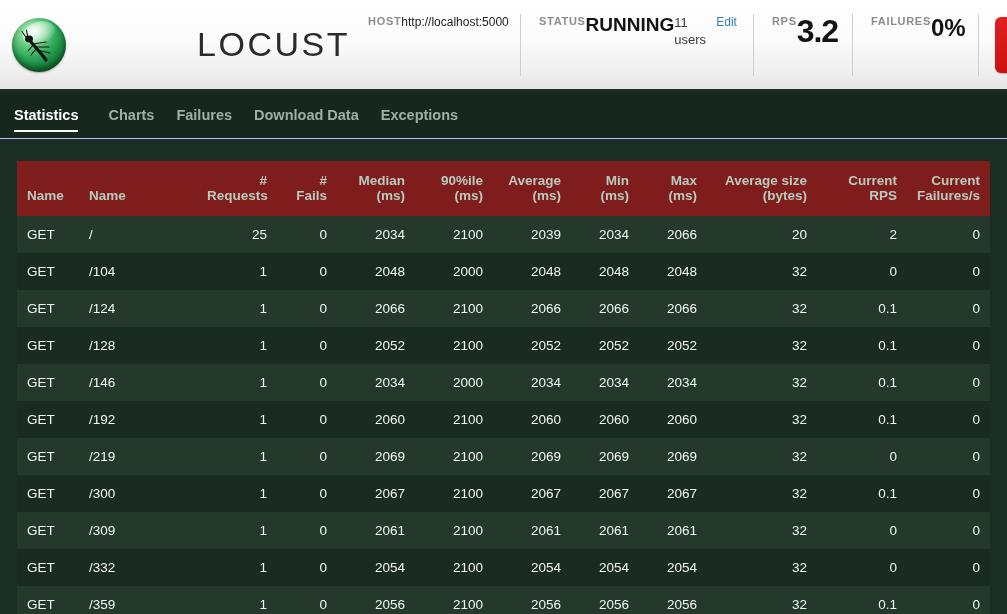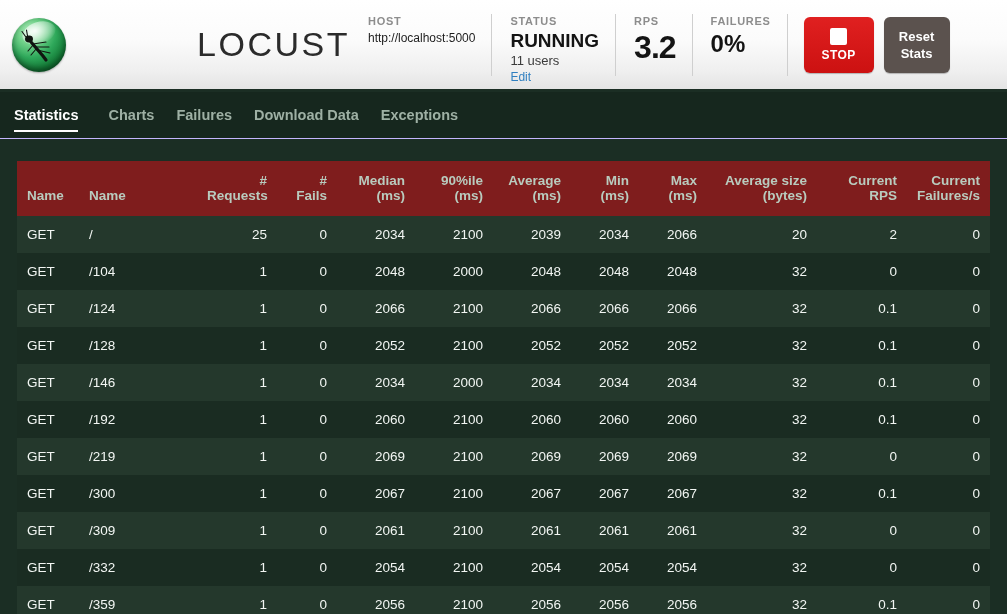--- a/index.html
+++ b/index.html
@@ -60,21 +60,21 @@
 
   .stat-group {
     display: flex;
     align-items: stretch;
     height: 62px;
     flex: 1 1 auto;
   }
   .stat-cell {
     padding: 0 16px 0 18px;
     display: flex;
-    flex-direction: column;
+    flex-direction: row;
     justify-content: flex-start;
     border-left: 1px solid #cfcfcf;
     min-width: 0;
   }
   .stat-cell.first { border-left: none; }
   .stat-label {
     font-size: 11px;
     font-weight: bold;
     color: #8d8d8d;
     letter-spacing: .7px;

